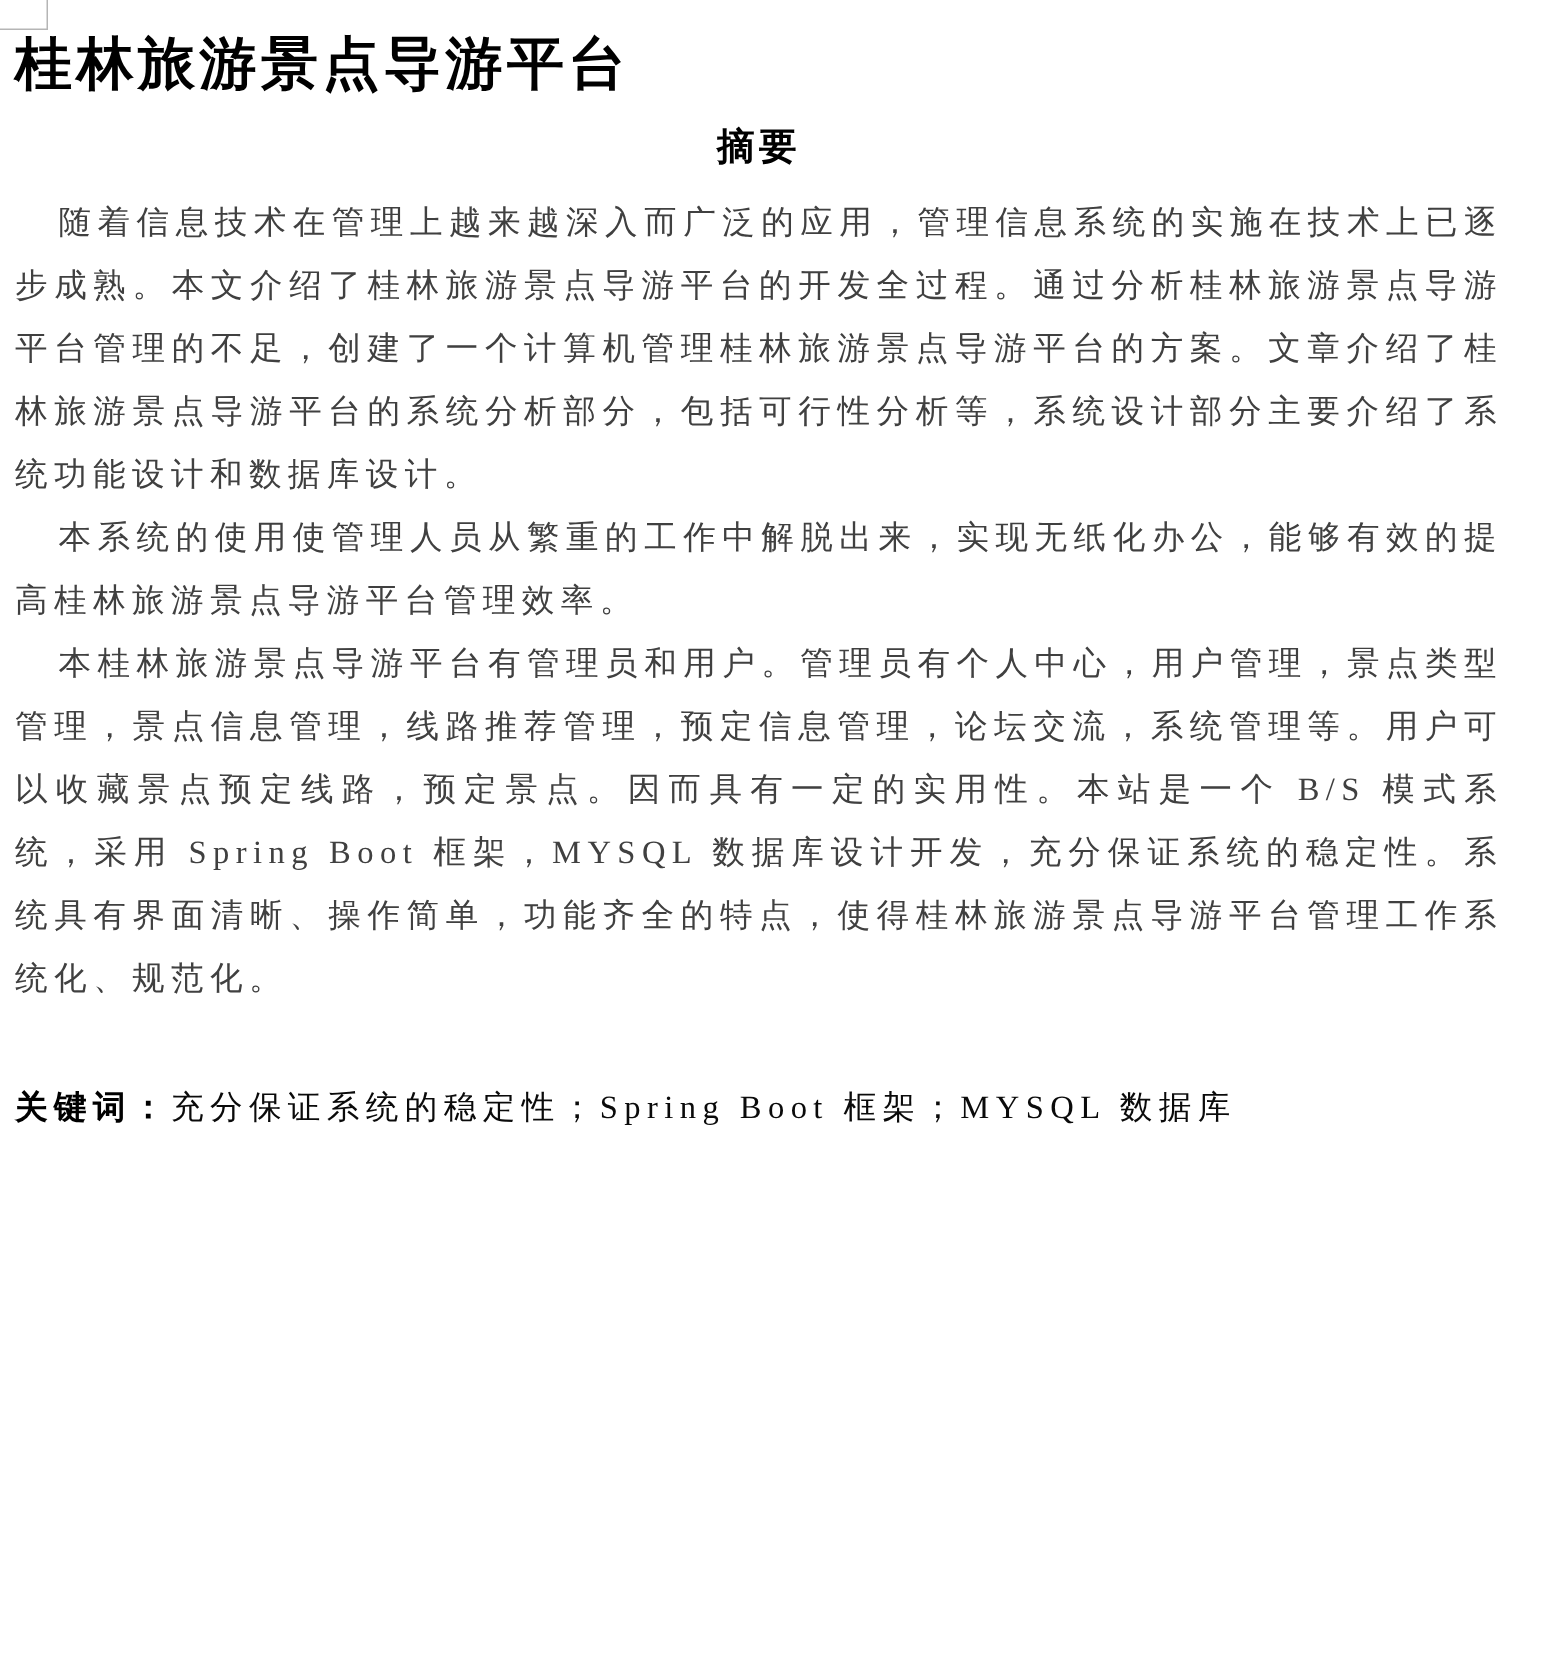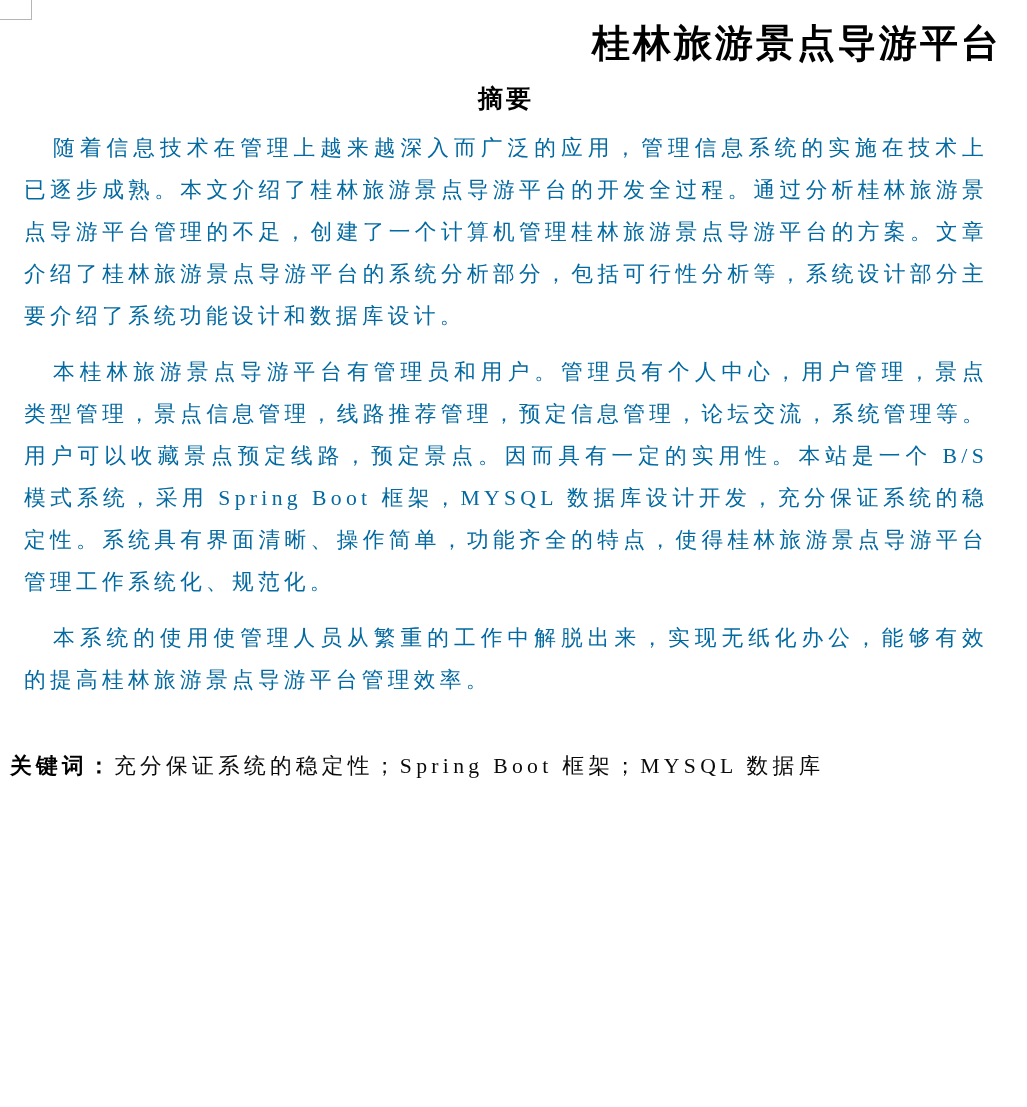--- a/index.html
+++ b/index.html
@@ -23,21 +23,21 @@
     top: 0;
     width: 31px;
     height: 19px;
     border-right: 1px solid #b5b5b5;
     border-bottom: 1px solid #b5b5b5;
     background: #ffffff;
   }
   .doc-title {
     margin: 20px 10px 0 10px;
     width: 992px;
-    text-align: right;
+    text-align: left;
     font-family: "Liberation Sans", "DejaVu Sans", sans-serif;
     font-size: 38px;
     font-weight: bold;
     letter-spacing: 3px;
     line-height: 46px;
     white-space: nowrap;
     color: #000000;
   }
   .abstract-heading {
     margin: 18px 10px 0 10px;
@@ -48,27 +48,27 @@
     font-weight: 700;
     letter-spacing: 3px;
     line-height: 28px;
     color: #000000;
   }
   .abstract-body {
     margin: 15px 25px 0 10px;
     width: 992px;
   }
   .abstract-body p {
-    margin: 14px;
+    margin: 0;
     font-size: 21.7px;
     letter-spacing: 4.3px;
     line-height: 42px;
     text-align: justify;
     text-indent: 29px;
-    color: #0369a1;
+    color: #404040;
   }
   .keywords-line {
     margin: 44px 25px 0 10px;
     width: 992px;
     font-size: 21.7px;
     letter-spacing: 4.3px;
     line-height: 42px;
     color: #0a0a0a;
   }
   .keywords-label {
@@ -83,21 +83,21 @@
 <div class="page">
 
   <div class="crop-mark"></div>
 
   <h1 class="doc-title">桂林旅游景点导游平台</h1>
 
   <h2 class="abstract-heading">摘要</h2>
 
   <div class="abstract-body">
     <p>随着信息技术在管理上越来越深入而广泛的应用，管理信息系统的实施在技术上已逐步成熟。本文介绍了桂林旅游景点导游平台的开发全过程。通过分析桂林旅游景点导游平台管理的不足，创建了一个计算机管理桂林旅游景点导游平台的方案。文章介绍了桂林旅游景点导游平台的系统分析部分，包括可行性分析等，系统设计部分主要介绍了系统功能设计和数据库设计。</p>
+    <p>本系统的使用使管理人员从繁重的工作中解脱出来，实现无纸化办公，能够有效的提高桂林旅游景点导游平台管理效率。</p>
     <p>本桂林旅游景点导游平台有管理员和用户。管理员有个人中心，用户管理，景点类型管理，景点信息管理，线路推荐管理，预定信息管理，论坛交流，系统管理等。用户可以收藏景点预定线路，预定景点。因而具有一定的实用性。本站是一个 B/S 模式系统，采用 Spring Boot 框架，MYSQL 数据库设计开发，充分保证系统的稳定性。系统具有界面清晰、操作简单，功能齐全的特点，使得桂林旅游景点导游平台管理工作系统化、规范化。</p>
-    <p>本系统的使用使管理人员从繁重的工作中解脱出来，实现无纸化办公，能够有效的提高桂林旅游景点导游平台管理效率。</p>
   </div>
 
   <p class="keywords-line">
     <span class="keywords-label">关键词：</span><span>充分保证系统的稳定性；Spring Boot 框架；MYSQL 数据库</span>
   </p>
 
 </div>
 
 </body></html>

